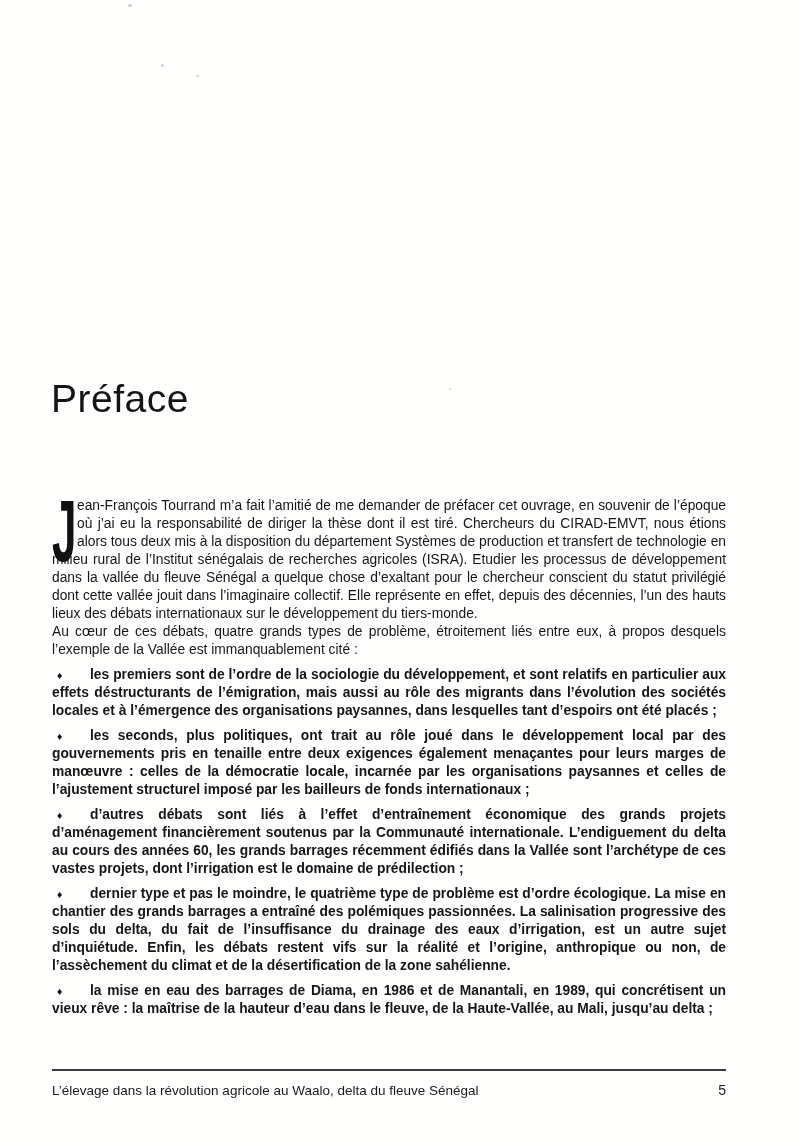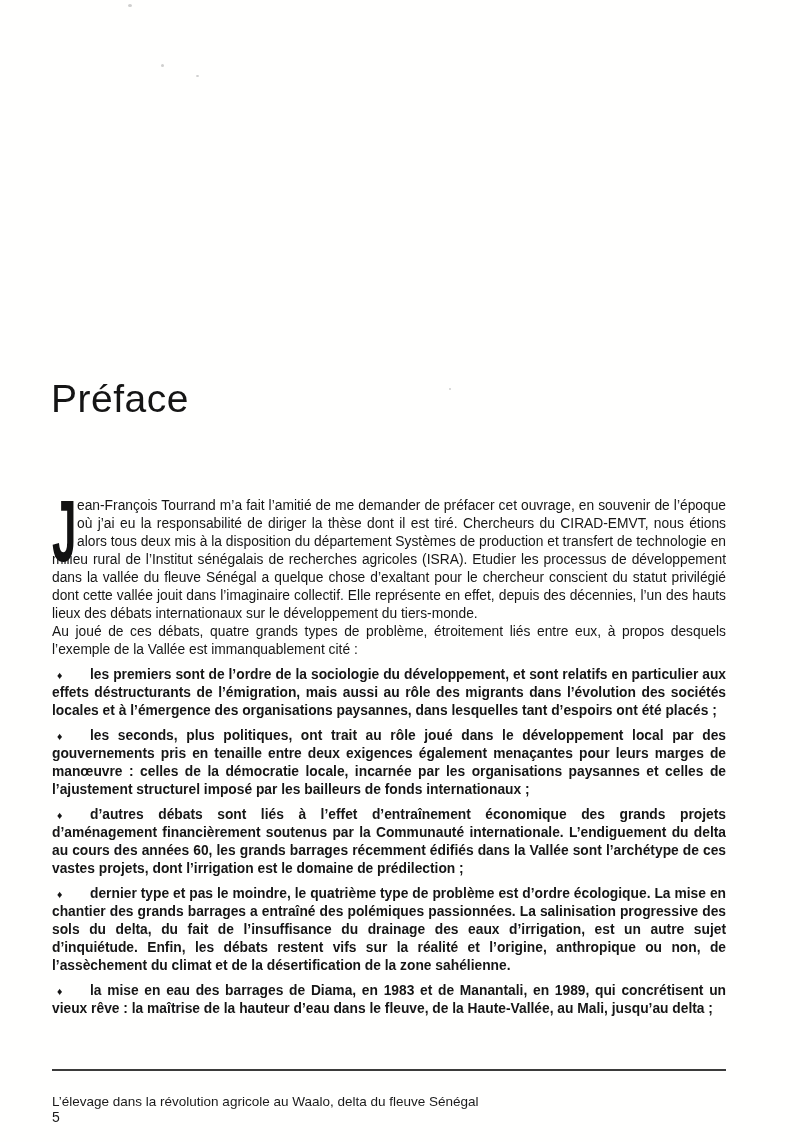--- a/index.html
+++ b/index.html
@@ -40,21 +40,21 @@
   .bullet .diamond{
     display:inline-block;width:33px;padding-left:5px;
     font-size:10.5px;color:#161616;
     vertical-align:baseline;
   }
 
   .footer{position:absolute;left:52px;top:1069px;width:674px;}
   .footer-rule{height:2px;background:#3b3b3b;}
   .footer-row{
     display:flex;justify-content:space-between;align-items:baseline;
-    margin-top:23px;font-size:13.5px;color:#1a1a1a;flex-direction:column;
+    margin-top:11px;font-size:13.5px;color:#1a1a1a;
   }
   .footer-page{font-size:14px;}
 </style>
 </head>
 <body>
 
 <div class="page">
 
   <div class="speck" style="left:128px;top:4px;width:4px;height:3px;"></div>
   <div class="speck" style="left:161px;top:64px;width:3px;height:3px;"></div>
@@ -64,41 +64,41 @@
   <div class="title">Préface</div>
 
   <div class="content">
 
     <p class="intro">
       <span class="dropcap">J</span>
       <span class="dc-spacer"></span>
       <span>ean-François Tourrand m’a fait l’amitié de me demander de préfacer cet ouvrage, en souvenir de l’époque où j’ai eu la responsabilité de diriger la thèse dont il est tiré. Chercheurs du CIRAD-EMVT, nous étions alors tous deux mis à la disposition du département Systèmes de production et transfert de technologie en milieu rural de l’Institut sénégalais de recherches agricoles (ISRA). Etudier les processus de développement dans la vallée du fleuve Sénégal a quelque chose d’exaltant pour le chercheur conscient du statut privilégié dont cette vallée jouit dans l’imaginaire collectif. Elle représente en effet, depuis des décennies, l’un des hauts lieux des débats internationaux sur le développement du tiers-monde.</span>
     </p>
 
-    <p>Au joué de ces débats, quatre grands types de problème, étroitement liés entre eux, à propos desquels l’exemple de la Vallée est immanquablement cité :</p>
+    <p>Au cœur de ces débats, quatre grands types de problème, étroitement liés entre eux, à propos desquels l’exemple de la Vallée est immanquablement cité :</p>
 
     <p class="bullet spaced">
       <span class="diamond">♦</span><span>les premiers sont de l’ordre de la sociologie du développement, et sont relatifs en particulier aux effets déstructurants de l’émigration, mais aussi au rôle des migrants dans l’évolution des sociétés locales et à l’émergence des organisations paysannes, dans lesquelles tant d’espoirs ont été placés ;</span>
     </p>
 
     <p class="bullet spaced">
       <span class="diamond">♦</span><span>les seconds, plus politiques, ont trait au rôle joué dans le développement local par des gouvernements pris en tenaille entre deux exigences également menaçantes pour leurs marges de manœuvre : celles de la démocratie locale, incarnée par les organisations paysannes et celles de l’ajustement structurel imposé par les bailleurs de fonds internationaux ;</span>
     </p>
 
     <p class="bullet spaced">
       <span class="diamond">♦</span><span>d’autres débats sont liés à l’effet d’entraînement économique des grands projets d’aménagement financièrement soutenus par la Communauté internationale. L’endiguement du delta au cours des années 60, les grands barrages récemment édifiés dans la Vallée sont l’archétype de ces vastes projets, dont l’irrigation est le domaine de prédilection ;</span>
     </p>
 
     <p class="bullet spaced">
       <span class="diamond">♦</span><span>dernier type et pas le moindre, le quatrième type de problème est d’ordre écologique. La mise en chantier des grands barrages a entraîné des polémiques passionnées. La salinisation progressive des sols du delta, du fait de l’insuffisance du drainage des eaux d’irrigation, est un autre sujet d’inquiétude. Enfin, les débats restent vifs sur la réalité et l’origine, anthropique ou non, de l’assèchement du climat et de la désertification de la zone sahélienne.</span>
     </p>
 
 
     <p class="bullet spaced">
-      <span class="diamond">♦</span><span>la mise en eau des barrages de Diama, en 1983 et de Manantali, en 1989, qui concrétisent un vieux rêve : la maîtrise de la hauteur d’eau dans le fleuve, de la Haute-Vallée, au Mali, jusqu’au delta ;</span>
+      <span class="diamond">♦</span><span>la mise en eau des barrages de Diama, en 1986 et de Manantali, en 1989, qui concrétisent un vieux rêve : la maîtrise de la hauteur d’eau dans le fleuve, de la Haute-Vallée, au Mali, jusqu’au delta ;</span>
     </p>
 
   </div>
 
   <div class="footer">
     <div class="footer-rule"></div>
     <div class="footer-row">
       <span>L’élevage dans la révolution agricole au Waalo, delta du fleuve Sénégal</span>
       <span class="footer-page">5</span>
     </div>

